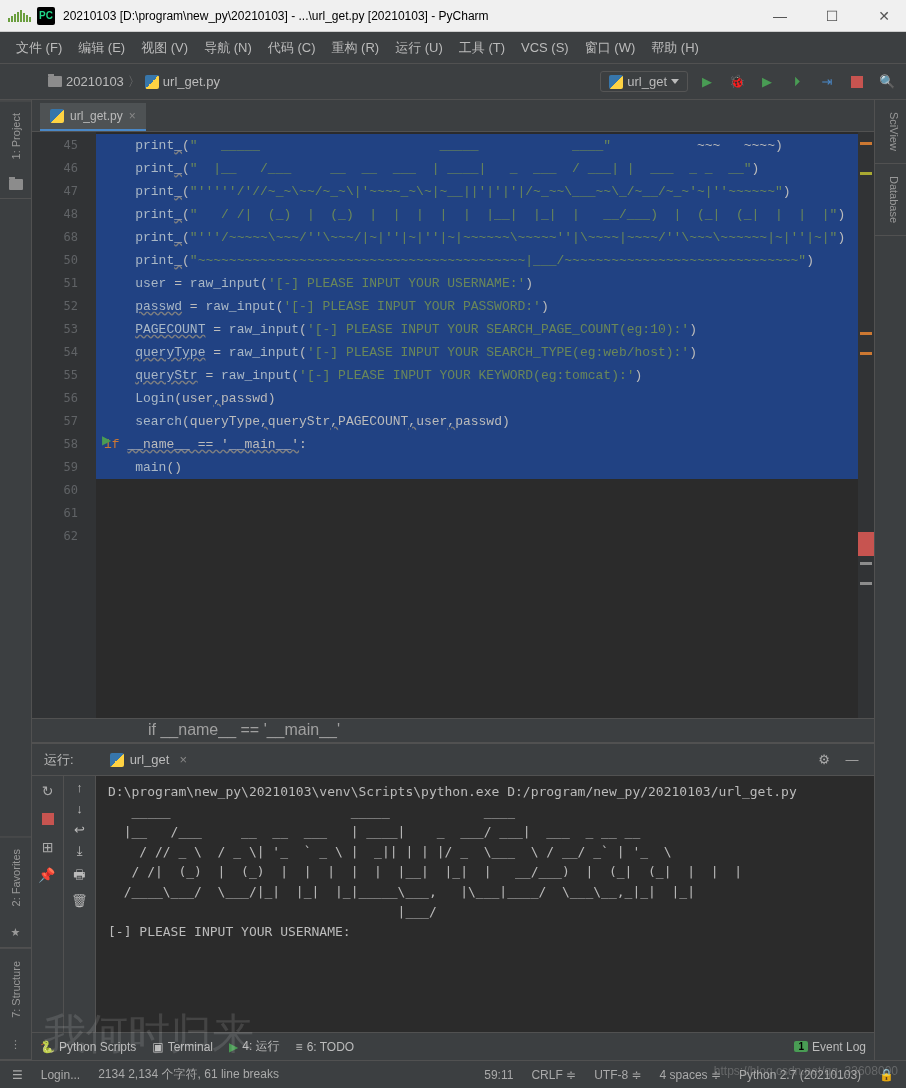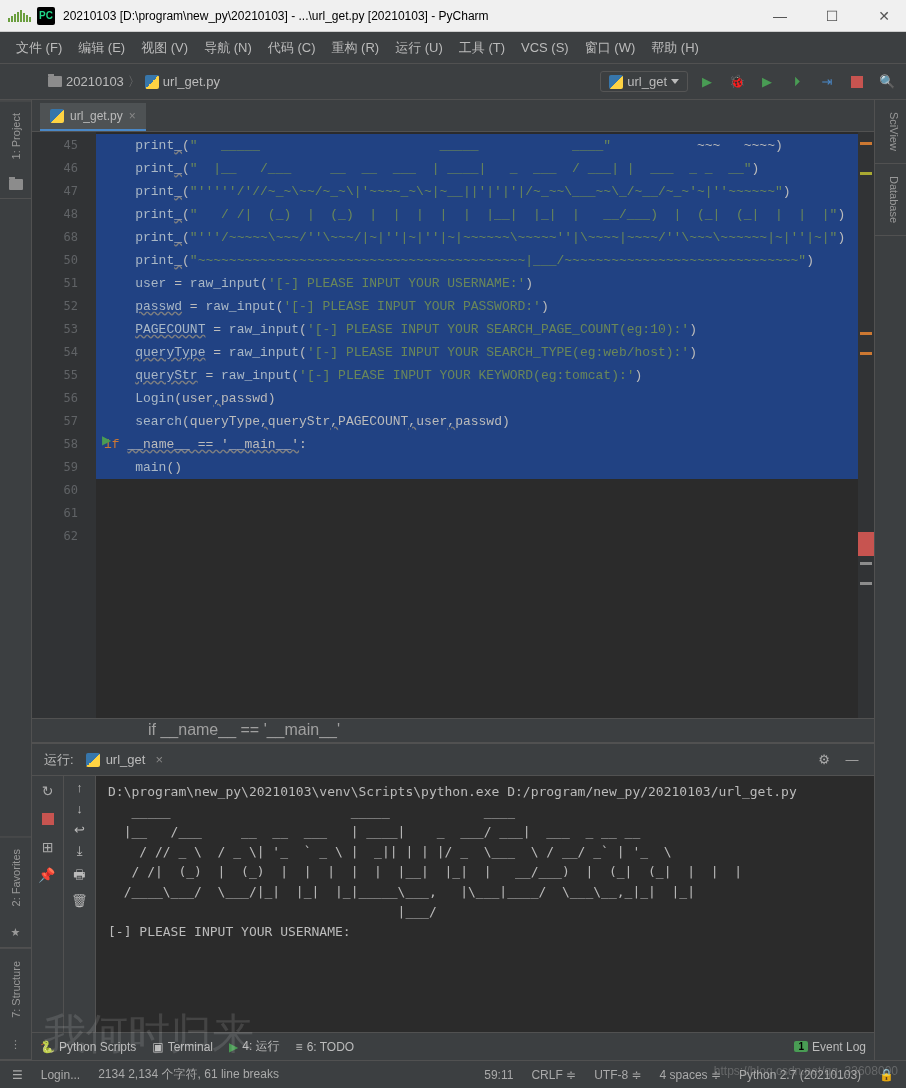--- a/index.html
+++ b/index.html
@@ -41,21 +41,21 @@
 .kw { color: #cc7832; }
 .fn { color: #a9b7c6; }
 .str { color: #6a8759; }
 .var { color: #a9b7c6; }
 .wavy { text-decoration: underline wavy #808080; }
 .minimap { width: 16px; background: #313335; position: relative; }
 .minimap .mark { position: absolute; width: 12px; left: 2px; height: 3px; }
 .context-bar { height: 24px; background: #3c3f41; border-top: 1px solid #515151; padding: 2px 116px; color: #a0a0a0; font-size: 16px; }
 .run-panel { background: #2b2b2b; border-top: 2px solid #515151; }
 .run-header { height: 32px; background: #3c3f41; display: flex; align-items: center; padding: 0 12px; border-bottom: 1px solid #515151; }
-.run-header .label { color: #bbb; margin-right: 4px; }
+.run-header .label { color: #bbb; margin-right: 28px; }
 .run-header .run-tab { display: flex; align-items: center; gap: 6px; padding: 4px 8px; }
 .run-header .flex-spacer { flex: 1; }
 .run-header .panel-icon { width: 20px; height: 20px; display: flex; align-items: center; justify-content: center; cursor: pointer; margin-left: 8px; color: #aaa; }
 .run-body { display: flex; height: 256px; }
 .run-toolbar { width: 32px; background: #3c3f41; border-right: 1px solid #515151; display: flex; flex-direction: column; align-items: center; padding: 4px 0; gap: 6px; }
 .run-toolbar .tbtn { width: 22px; height: 22px; display: flex; align-items: center; justify-content: center; cursor: pointer; color: #aaa; font-size: 14px; }
 .run-toolbar2 { width: 32px; background: #3c3f41; border-right: 1px solid #515151; display: flex; flex-direction: column; align-items: center; padding: 4px 0; gap: 6px; }
 .console-output { flex: 1; font-family: Consolas, monospace; font-size: 13px; color: #bbb; padding: 6px 12px; white-space: pre; overflow: hidden; line-height: 20px; }
 .bottom-tool-bar { height: 28px; background: #3c3f41; display: flex; align-items: center; border-top: 1px solid #515151; padding: 0 8px; gap: 16px; font-size: 12px; }
 .bottom-tool-bar .btab { display: flex; align-items: center; gap: 4px; cursor: pointer; color: #bbb; }

